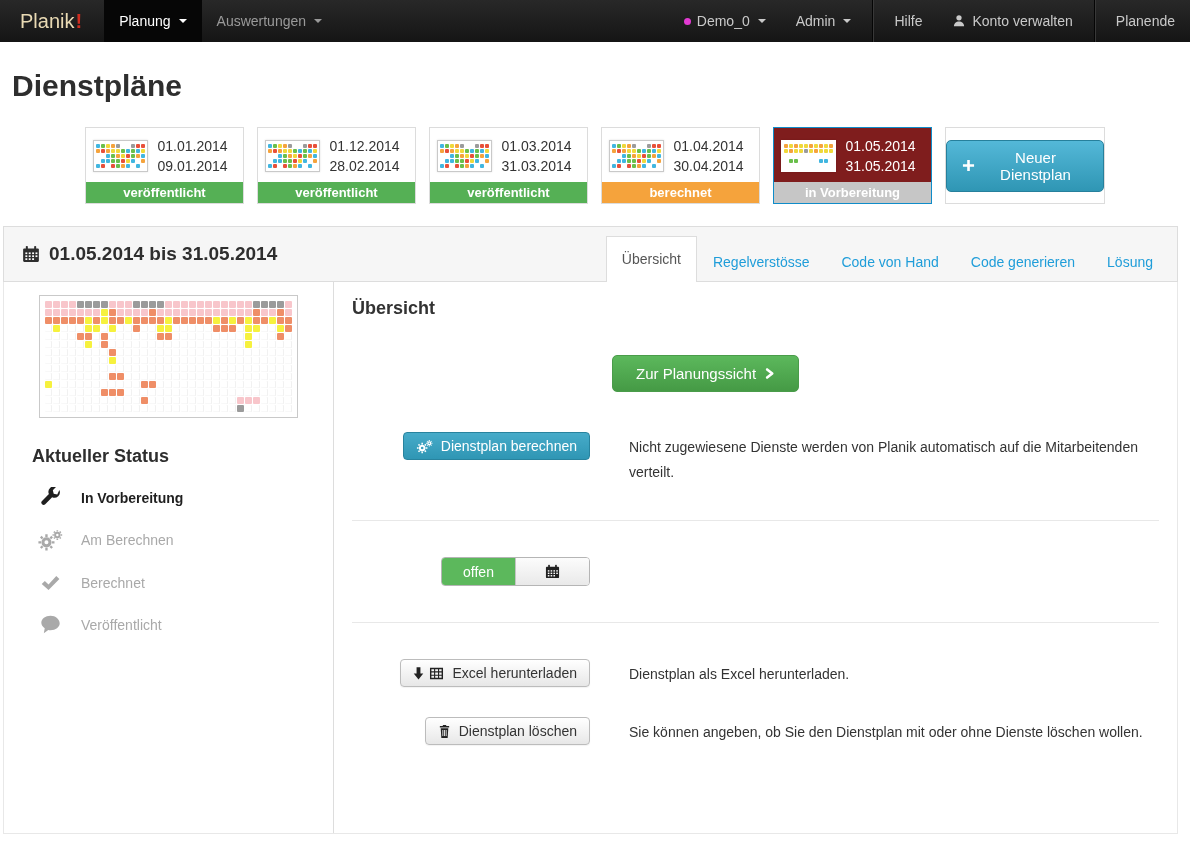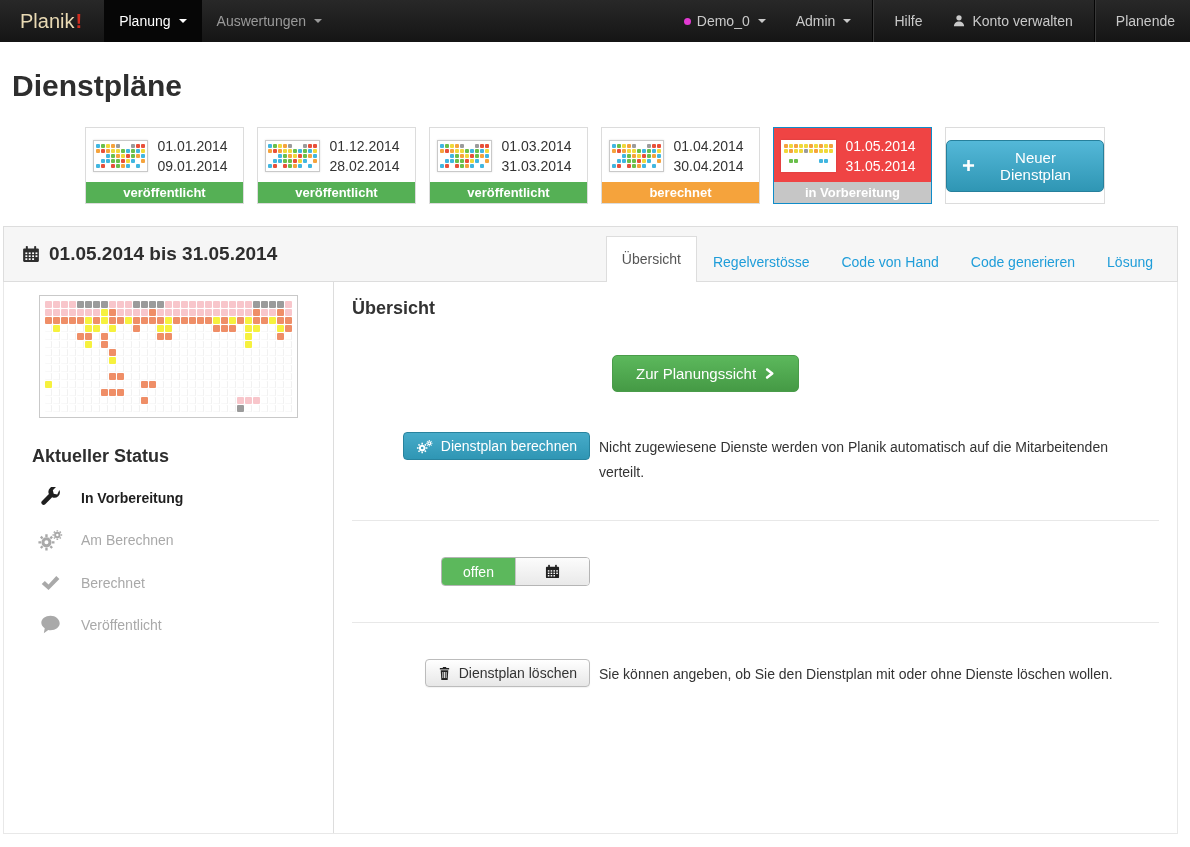--- a/index.html
+++ b/index.html
@@ -32,21 +32,21 @@
   
   .cards-row { display:flex; justify-content:center; gap:13px; margin-bottom:22px; }
   .plan-card { width:159px; height:77px; background:#fff; border:1px solid #dcdcdc; display:flex; flex-direction:column; cursor:pointer; }
   .card-top { flex:1; display:flex; align-items:center; padding:6px 6px 4px 7px; }
   .thumb-frame { background:#fff; border:1px solid #c9c9c9; padding:3px 2px; box-shadow:0 0 2px rgba(0,0,0,.12); }
   .dates { flex:1; text-align:center; font-size:14px; line-height:1.45; color:#333; }
   .badge { height:21px; line-height:21px; text-align:center; font-size:13px; font-weight:bold; color:#fff; }
   .badge-green { background:#55b055; }
   .badge-orange { background:#f5a33c; }
   .badge-gray { background:#c6c6c6; }
-  .plan-card.selected { background:#ef4444; border-color:#0f8cc9; }
+  .plan-card.selected { background:#7f1d1d; border-color:#0f8cc9; }
   .plan-card.selected .dates { color:#fff; }
   .plan-card.selected .thumb-frame { border-color:#fff; }
   .new-card { display:flex; align-items:center; justify-content:center; width:160px; }
   .btn-new { background:linear-gradient(#54b8d8,#2f96b4); border:1px solid #26809c; border-radius:5px; color:#fff; font-size:15px; padding:8px 15px; display:flex; align-items:center; gap:8px; cursor:pointer; font-family:inherit; }
 
   
   .thumb-sm { display:grid; grid-template-columns:repeat(10,4px); grid-auto-rows:4px; gap:1px; }
   .thumb-lg { display:grid; grid-template-columns:repeat(31,7px); grid-auto-rows:7px; gap:1px; background:#fff; }
   .cell { border-radius:1px; }
   .thumb-lg .cell.empty { box-shadow:inset -1px 0 0 #f1f1f1, inset 0 -1px 0 #f8f8f8; }
@@ -71,21 +71,21 @@
   
   .main { flex:1; padding:8px 18px 0 18px; }
   .main-head { font-size:18px; font-weight:bold; margin:8px 0 0; }
   .primary-row { margin:36px 0 40px 260px; }
   .btn { font-size:14px; border-radius:4px; padding:5px 12px; cursor:pointer; display:inline-flex; align-items:center; gap:8px; font-family:inherit; }
   .btn-default { background:linear-gradient(#ffffff,#e7e7e7); border:1px solid #bcbcbc; color:#333; box-shadow:0 1px 1px rgba(0,0,0,.05); }
   .btn-info { background:linear-gradient(#47abc9,#2f96b4); border:1px solid #28839e; color:#fff; }
   .btn-success { background:linear-gradient(#5cb85c,#459a45); border:1px solid #4a9c4a; color:#fff; padding:9px 23px; font-size:15px; border-radius:5px; }
   .action-row { display:flex; margin-bottom:30px; }
   .btn-col { width:238px; flex-shrink:0; display:flex; justify-content:flex-end; align-items:flex-start; }
-  .desc-col { margin-left:9px; max-width:525px; font-size:14px; line-height:1.75; color:#333; padding-top:3px; }
+  .desc-col { margin-left:39px; max-width:525px; font-size:14px; line-height:1.75; color:#333; padding-top:3px; }
   .desc-col.narrow { max-width:468px; }
   .divider { border:none; border-top:1px solid #e8e8e8; margin:36px 0 36px; }
 
   .toggle { display:inline-flex; border-radius:4px; overflow:hidden; border:1px solid #b5b5b5; height:29px; }
   .toggle-on { background:#5cb85c; color:#fff; width:73px; display:flex; align-items:center; justify-content:center; font-size:14px; cursor:pointer; }
   .toggle-cal { background:linear-gradient(#fcfcfc,#e9e9e9); width:74px; display:flex; align-items:center; justify-content:center; border-left:1px solid #c4c4c4; cursor:pointer; }
 
   .sym-defs { position:absolute; width:0; height:0; overflow:hidden; }
 </style>
 </head>
@@ -1069,20 +1069,38 @@
                     <use href="#sym-calendar"></use>
                   </svg>
                 </span>
               </span>
           </span>
         </div>
       </div>
 
       <hr class="divider">
 
+      <div class="action-row">
+        <div class="btn-col">
+          <button class="btn btn-default">
+            <span class="icon" style="color:#222;">
+                <svg width="11" height="15">
+                  <use href="#sym-arrow-down"></use>
+                </svg>
+              </span>
+            <span class="icon" style="color:#222; margin-left:-3px;">
+                <svg width="15" height="15">
+                  <use href="#sym-table"></use>
+                </svg>
+              </span>
+            <span>Excel herunterladen</span>
+          </button>
+        </div>
+        <div class="desc-col">Dienstplan als Excel herunterladen.</div>
+      </div>
 
       <div class="action-row">
         <div class="btn-col">
           <button class="btn btn-default">
             <span class="icon" style="color:#222;">
                 <svg width="13" height="15">
                   <use href="#sym-trash"></use>
                 </svg>
               </span>
             <span>Dienstplan löschen</span>

